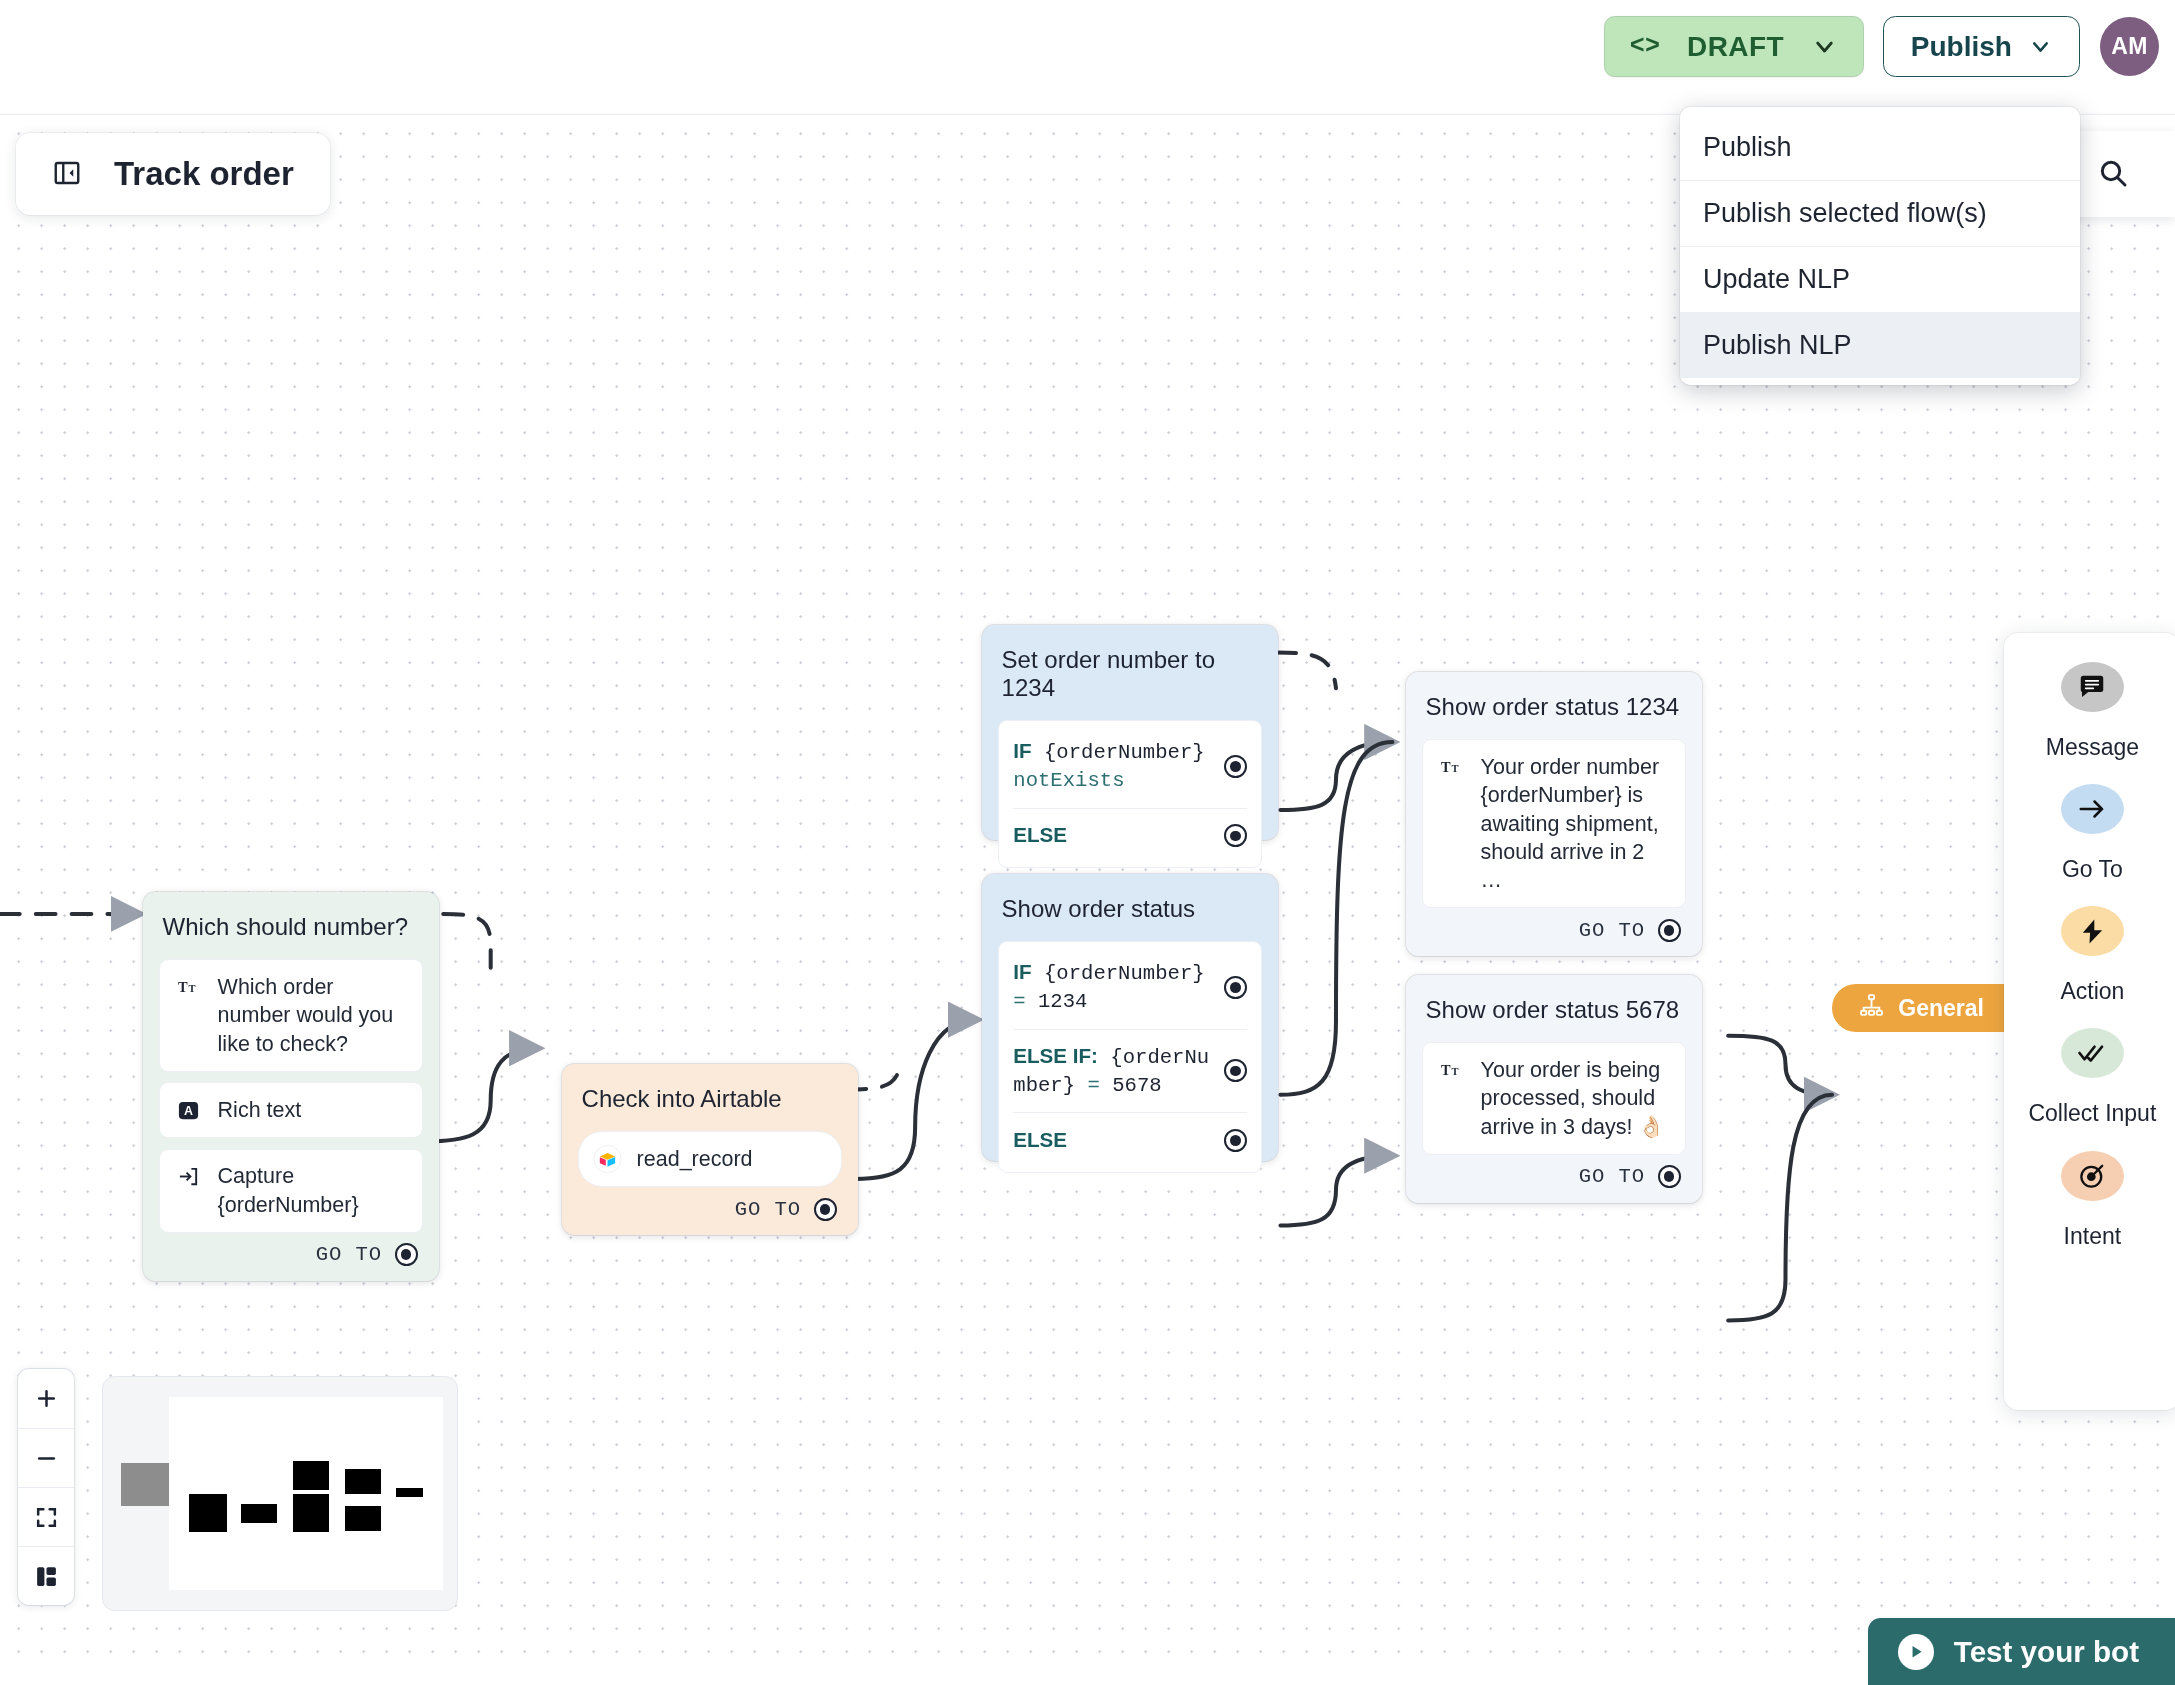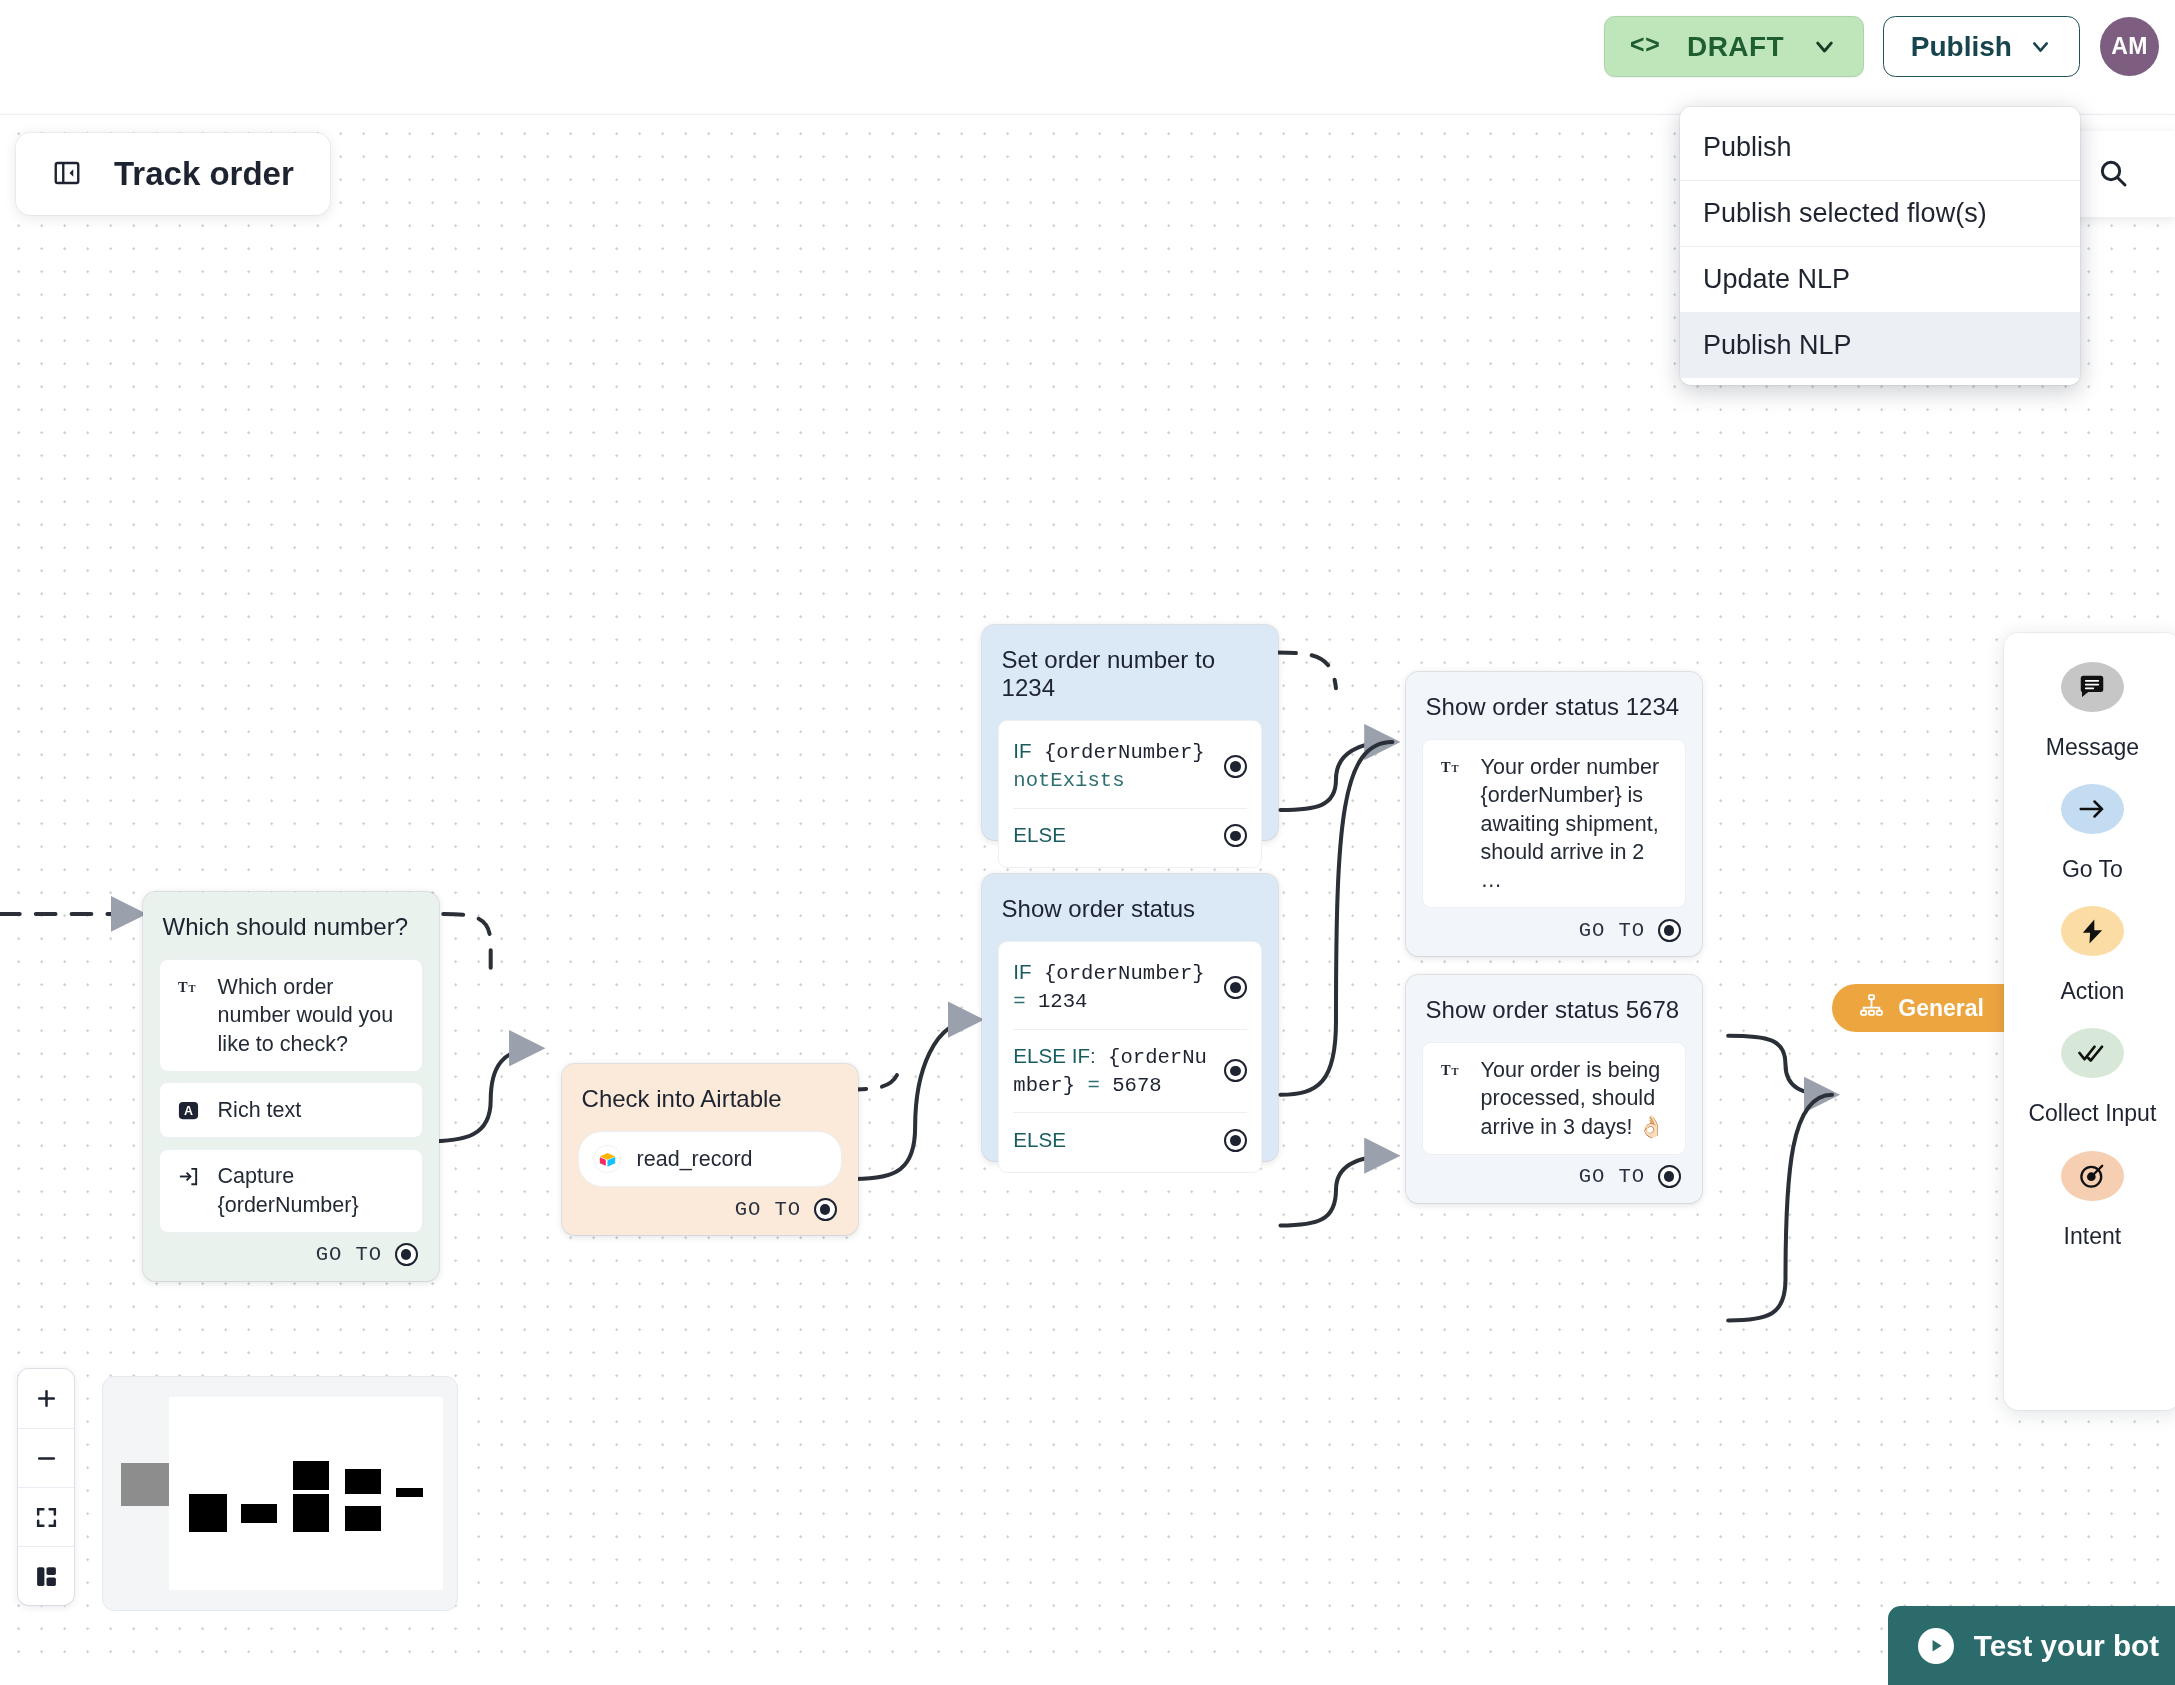--- a/index.html
+++ b/index.html
@@ -132,21 +132,21 @@
 
   
   .cond-box { background:#fff; border-radius:9px; border:0.9px solid #eceff3; padding: 3.6px 14.3px; }
   .cond-row {
     display:flex; align-items:center; gap:12.5px; padding: 12.5px 0;
     font-family: "Liberation Mono", monospace; font-size: 20.6px; line-height:1.35;
     color:#1d2330;
   }
   .cond-row + .cond-row { border-top: 0.9px solid #edf0f3; }
   .cond-row .txt { flex:1; word-break: break-all; }
-  .kw { color:#195c5f; font-weight:400; font-family:"Liberation Sans", sans-serif; }
+  .kw { color:#195c5f; font-weight:700; font-family:"Liberation Sans", sans-serif; }
   .op { color:#2e6f72; }
   .fn { color:#2e6f72; }
 
   
   #general-chip {
     position:absolute; left:1832px; top:869px; height:48px;
     background:#eda53f; border-radius: 24px 0 0 24px;
     display:flex; align-items:center; gap:14.3px; padding:0 23px 0 27px;
     color:#fff; font-size:23px; font-weight:700;
     box-shadow: 0 0 0 3.6px rgba(255,255,255,.85);
@@ -182,23 +182,23 @@
   #minimap {
     position:absolute; left: 102px; bottom: 75px; width: 356px; height: 235px;
     background:#f4f5f7; border-radius: 12.5px; border:0.9px solid #e4e8ef; z-index: 24;
   }
   #minimap .inner { position:absolute; left:66px; top:19.7px; right:14.3px; bottom:19.7px; background:#fff; }
   #minimap .mnode { position:absolute; background:#000; }
   #minimap .view { position:absolute; left:18px; top:86px; width:52px; height:43px; background:#8d8d8d; }
 
   
   #testbot {
-    position:absolute; right: 0px; bottom: 0px; height: 80px;
+    position:absolute; right: 0px; bottom: 0px; height: 68px;
     background:#2b6b6b; border-radius: 12.5px 0 0 0;
-    display:flex; align-items:center; gap:19.7px; padding: 0 16px 0 30px;
+    display:flex; align-items:center; gap:19.7px; padding: 0 36px 0 30px;
     color:#fff; font-size:29.6px; font-weight:700; z-index: 30; cursor:pointer;
   }
   #testbot .play {
     width:36px; height:36px; border-radius:50%; background:#fff;
     display:flex; align-items:center; justify-content:center;
   }
 
   svg.edges { position:absolute; left:0; top:0; width:2175px; height:1571px; pointer-events:none; }
 </style>
 </head>

